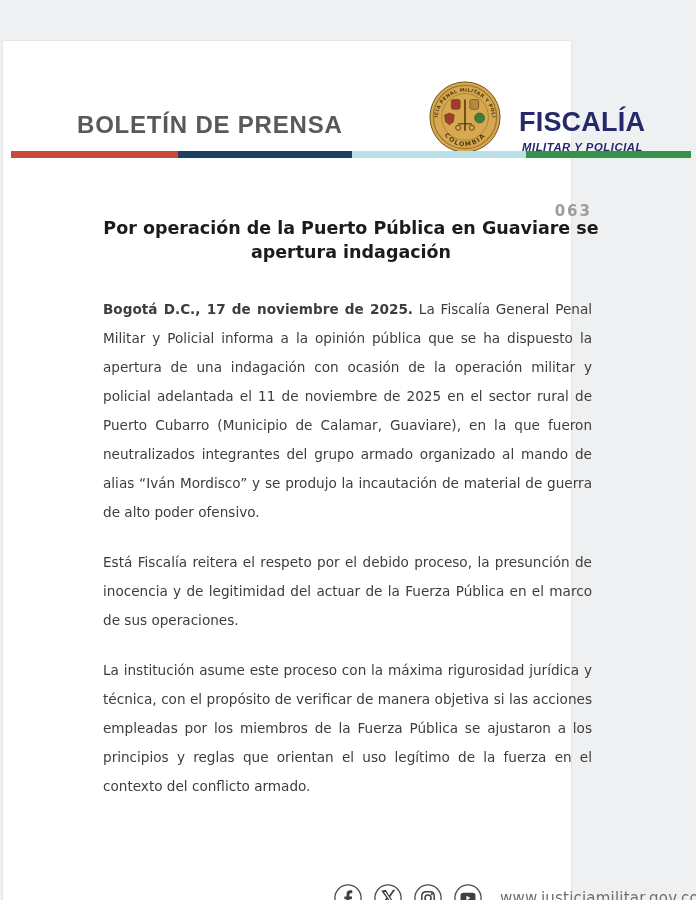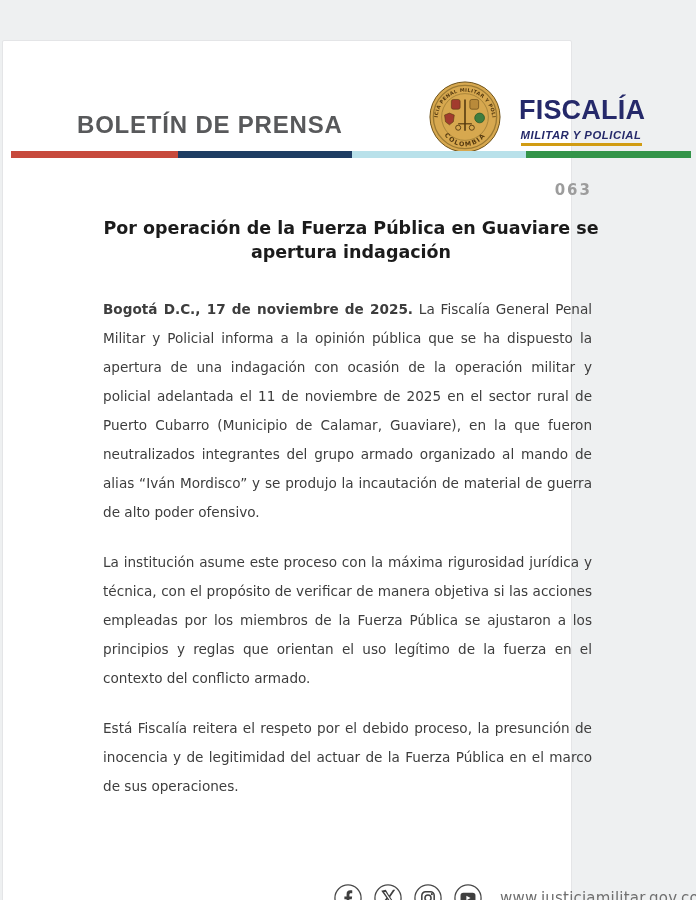--- a/index.html
+++ b/index.html
@@ -9,34 +9,34 @@
   *{margin:0;padding:0;box-sizing:border-box;}
   html,body{width:696px;height:900px;}
   body{background:#eef0f1;font-family:"DejaVu Sans","Liberation Sans",sans-serif;overflow:hidden;}
   .canvas{position:relative;width:576px;height:900px;margin-top:40px;}
   .page{position:absolute;left:2px;top:0;right:4px;bottom:13px;background:#fff;
         border:1px solid #e4e5e7;border-radius:2px;}
   
   .masthead-title{position:absolute;left:74px;top:70px;font-family:"Liberation Sans",sans-serif;
         font-size:24px;font-weight:bold;color:#58595b;letter-spacing:0.8px;}
   .seal{position:absolute;left:425px;top:39px;width:74px;height:74px;}
-  .brand{position:absolute;left:516px;top:56px;width:124px;text-align:center;}
+  .brand{position:absolute;left:516px;top:68px;width:124px;text-align:right;}
   .brand-name{font-family:"Liberation Sans",sans-serif;font-size:27px;font-weight:bold;
         color:var(--brand_navy);letter-spacing:0.2px;line-height:1;}
   .brand-subtitle{font-family:"Liberation Sans",sans-serif;font-size:11.3px;font-weight:bold;
         color:var(--brand_navy);letter-spacing:0.55px;line-height:1.15;
         border-bottom:3px solid var(--brand_gold);display:inline-block;padding-bottom:1px;font-style:italic;}
   .stripe{position:absolute;left:8px;top:110px;width:680px;height:7px;display:flex;}
   .stripe span{display:block;height:100%;}
   .seg-red{width:24.5%;background:var(--stripe_red);}
   .seg-navy{width:25.7%;background:var(--stripe_navy);}
   .seg-lightblue{width:25.6%;background:var(--stripe_lightblue);}
   .seg-green{width:24.2%;background:var(--stripe_green);}
   
-  .bulletin-number{position:absolute;top:140px;left:100px;width:489px;text-align:right;
+  .bulletin-number{position:absolute;top:161px;left:100px;width:489px;text-align:right;
         font-size:15px;font-weight:bold;color:var(--muted_gray);letter-spacing:2px;}
   .title{position:absolute;top:176px;left:88px;width:520px;text-align:center;
         font-size:17.5px;font-weight:bold;color:#1b1b1b;line-height:1.37;}
   
   .content{position:absolute;top:254px;left:100px;width:489px;}
   .content p{font-size:13.6px;line-height:29px;color:var(--body_text);
         text-align:justify;margin-bottom:21px;}
   .content p .lead{font-weight:bold;}
   
   .footer{position:absolute;left:331px;top:843px;display:flex;align-items:center;gap:12px;}
@@ -82,26 +82,26 @@
 
     <div class="stripe">
       <span class="seg-red"></span>
       <span class="seg-navy"></span>
       <span class="seg-lightblue"></span>
       <span class="seg-green"></span>
     </div>
 
     <div class="bulletin-number">063</div>
 
-    <h1 class="title">Por operación de la Fuerza Pública en Guaviare se apertura indagación</h1>
+    <h1 class="title">Por operación de la Puerto Pública en Guaviare se apertura indagación</h1>
 
     <main class="content">
       <p><span class="lead">Bogotá D.C., 17 de noviembre de 2025.</span><span> La Fiscalía General Penal Militar y Policial informa a la opinión pública que se ha dispuesto la apertura de una indagación con ocasión de la operación militar y policial adelantada el 11 de noviembre de 2025 en el sector rural de Puerto Cubarro (Municipio de Calamar, Guaviare), en la que fueron neutralizados integrantes del grupo armado organizado al mando de alias “Iván Mordisco” y se produjo la incautación de material de guerra de alto poder ofensivo.</span></p>
+      <p><span>Está Fiscalía reitera el respeto por el debido proceso, la presunción de inocencia y de legitimidad del actuar de la Fuerza Pública en el marco de sus operaciones.</span></p>
       <p><span>La institución asume este proceso con la máxima rigurosidad jurídica y técnica, con el propósito de verificar de manera objetiva si las acciones empleadas por los miembros de la Fuerza Pública se ajustaron a los principios y reglas que orientan el uso legítimo de la fuerza en el contexto del conflicto armado.</span></p>
-      <p><span>Está Fiscalía reitera el respeto por el debido proceso, la presunción de inocencia y de legitimidad del actuar de la Fuerza Pública en el marco de sus operaciones.</span></p>
     </main>
 
     <div class="footer">
       <svg class="social-icon" viewBox="0 0 24 24" aria-hidden="true">
         <circle cx="12" cy="12" r="11.2" fill="none" stroke="#4a4a4a" stroke-width="1.1"></circle>
         <path d="M13.2 19 v-6 h2 l0.35-2.3 h-2.35 v-1.5 c0-0.75 0.3-1.3 1.35-1.3 h1.1 V5.55 c-0.25-0.04-1-0.1-1.85-0.1 -1.85 0-3 1.1-3 3.1 v2.15 H8.9 V13 h1.9 v6 z" fill="#3f3f3f"></path>
       </svg>
       <svg class="social-icon" viewBox="0 0 24 24" aria-hidden="true">
         <circle cx="12" cy="12" r="11.2" fill="none" stroke="#4a4a4a" stroke-width="1.1"></circle>
         <path d="M6.2 5.8 l4.4 5.9 -4.5 6.5 h1.9 l3.5-5.1 3.1 5.1 h4 l-4.7-7 4.3-6.3 h-1.9 l-3.3 4.9 -2.9-4.9 z M8.6 6.9 h1.3 l7 10.3 h-1.3 z" fill="#3f3f3f"></path>

